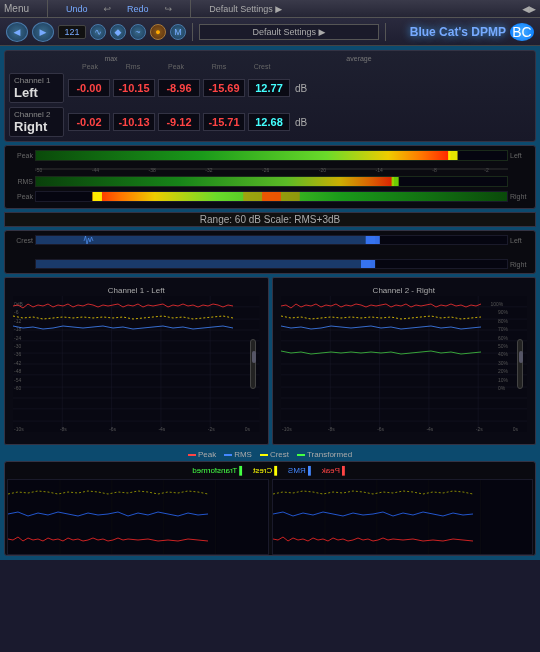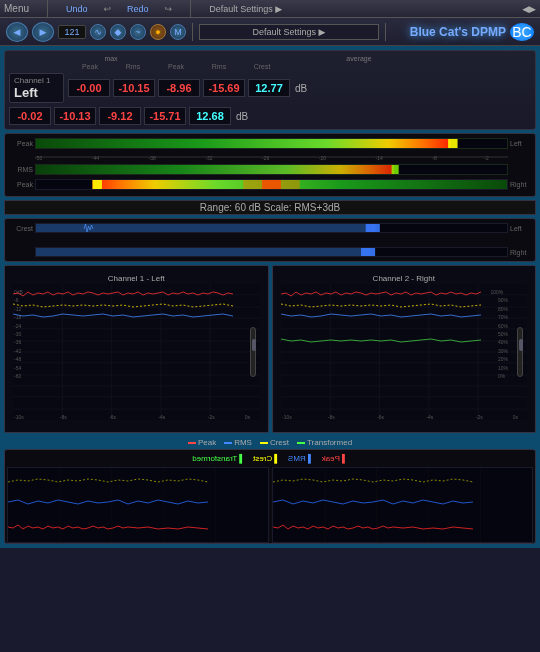--- a/index.html
+++ b/index.html
@@ -300,20 +300,24 @@
           <div class="meter-value red">-15.69</div>
         </div>
         <div class="meter-box">
           <div class="meter-value cyan">12.77</div>
         </div>
         <div class="db-label">dB</div>
       </div>
     </div>
 
     <div class="channel-row">
+      <div class="ch-label-box">
+        <div class="ch-label-name">Channel 2</div>
+        <div class="ch-label-value">Right</div>
+      </div>
       <div class="meter-group">
         <div class="meter-box">
           <div class="meter-value red">-0.02</div>
         </div>
         <div class="meter-box">
           <div class="meter-value red">-10.13</div>
         </div>
         <div class="meter-box">
           <div class="meter-value red">-9.12</div>
         </div>

